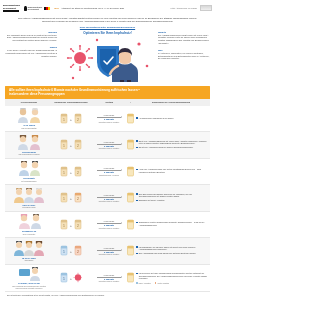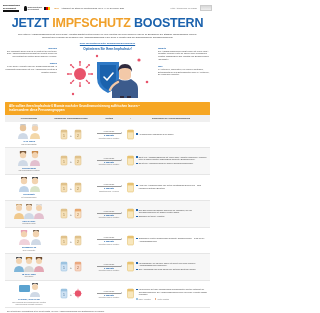--- a/index.html
+++ b/index.html
@@ -135,25 +135,20 @@
       <span class="topnote-txt">Aktualisiert am Stand der Schutzimpfung vom 9. u. 10. Dezember 2021</span>
     </div>
 
     <div class="top-right">
       <div class="top-right-a">Letzte Aktualisierung:
 10.12.2021</div>
       <div class="top-right-b"></div>
     </div>
   </div>
 
-  <div class="title">
-    <span class="t-blue">JETZT</span>
-    <span class="t-orange">IMPFSCHUTZ</span>
-    <span class="t-blue">BOOSTERN</span>
-  </div>
 
   <div class="intro">Eine aktuelle Auffrischungsimpfung mit einem mRNA-Impfstoff schützt deutlich besser vor einer Infektion und einer schweren COVID-19-Erkrankung. Die Ständige Impfkommission (STIKO) empfiehlt allen Personen ab 18 Jahren eine Auffrischungsimpfung in der Regel 6 Monate nach der abgeschlossenen Grundimmunisierung.</div>
   <a class="intro-link" href="#">Mehr Informationen unter zusammengegencorona.de</a>
 
   <div class="hero">
 
     <div class="hero-col left">
       <h4>Warum?</h4>
       <p>Der Impfschutz gegen COVID-19 lässt mit der Zeit nach. Eine Auffrischungsimpfung frischt den Schutz wieder auf und verstärkt ihn deutlich gegen schwere Verläufe.</p>
       <div class="gap"></div>

